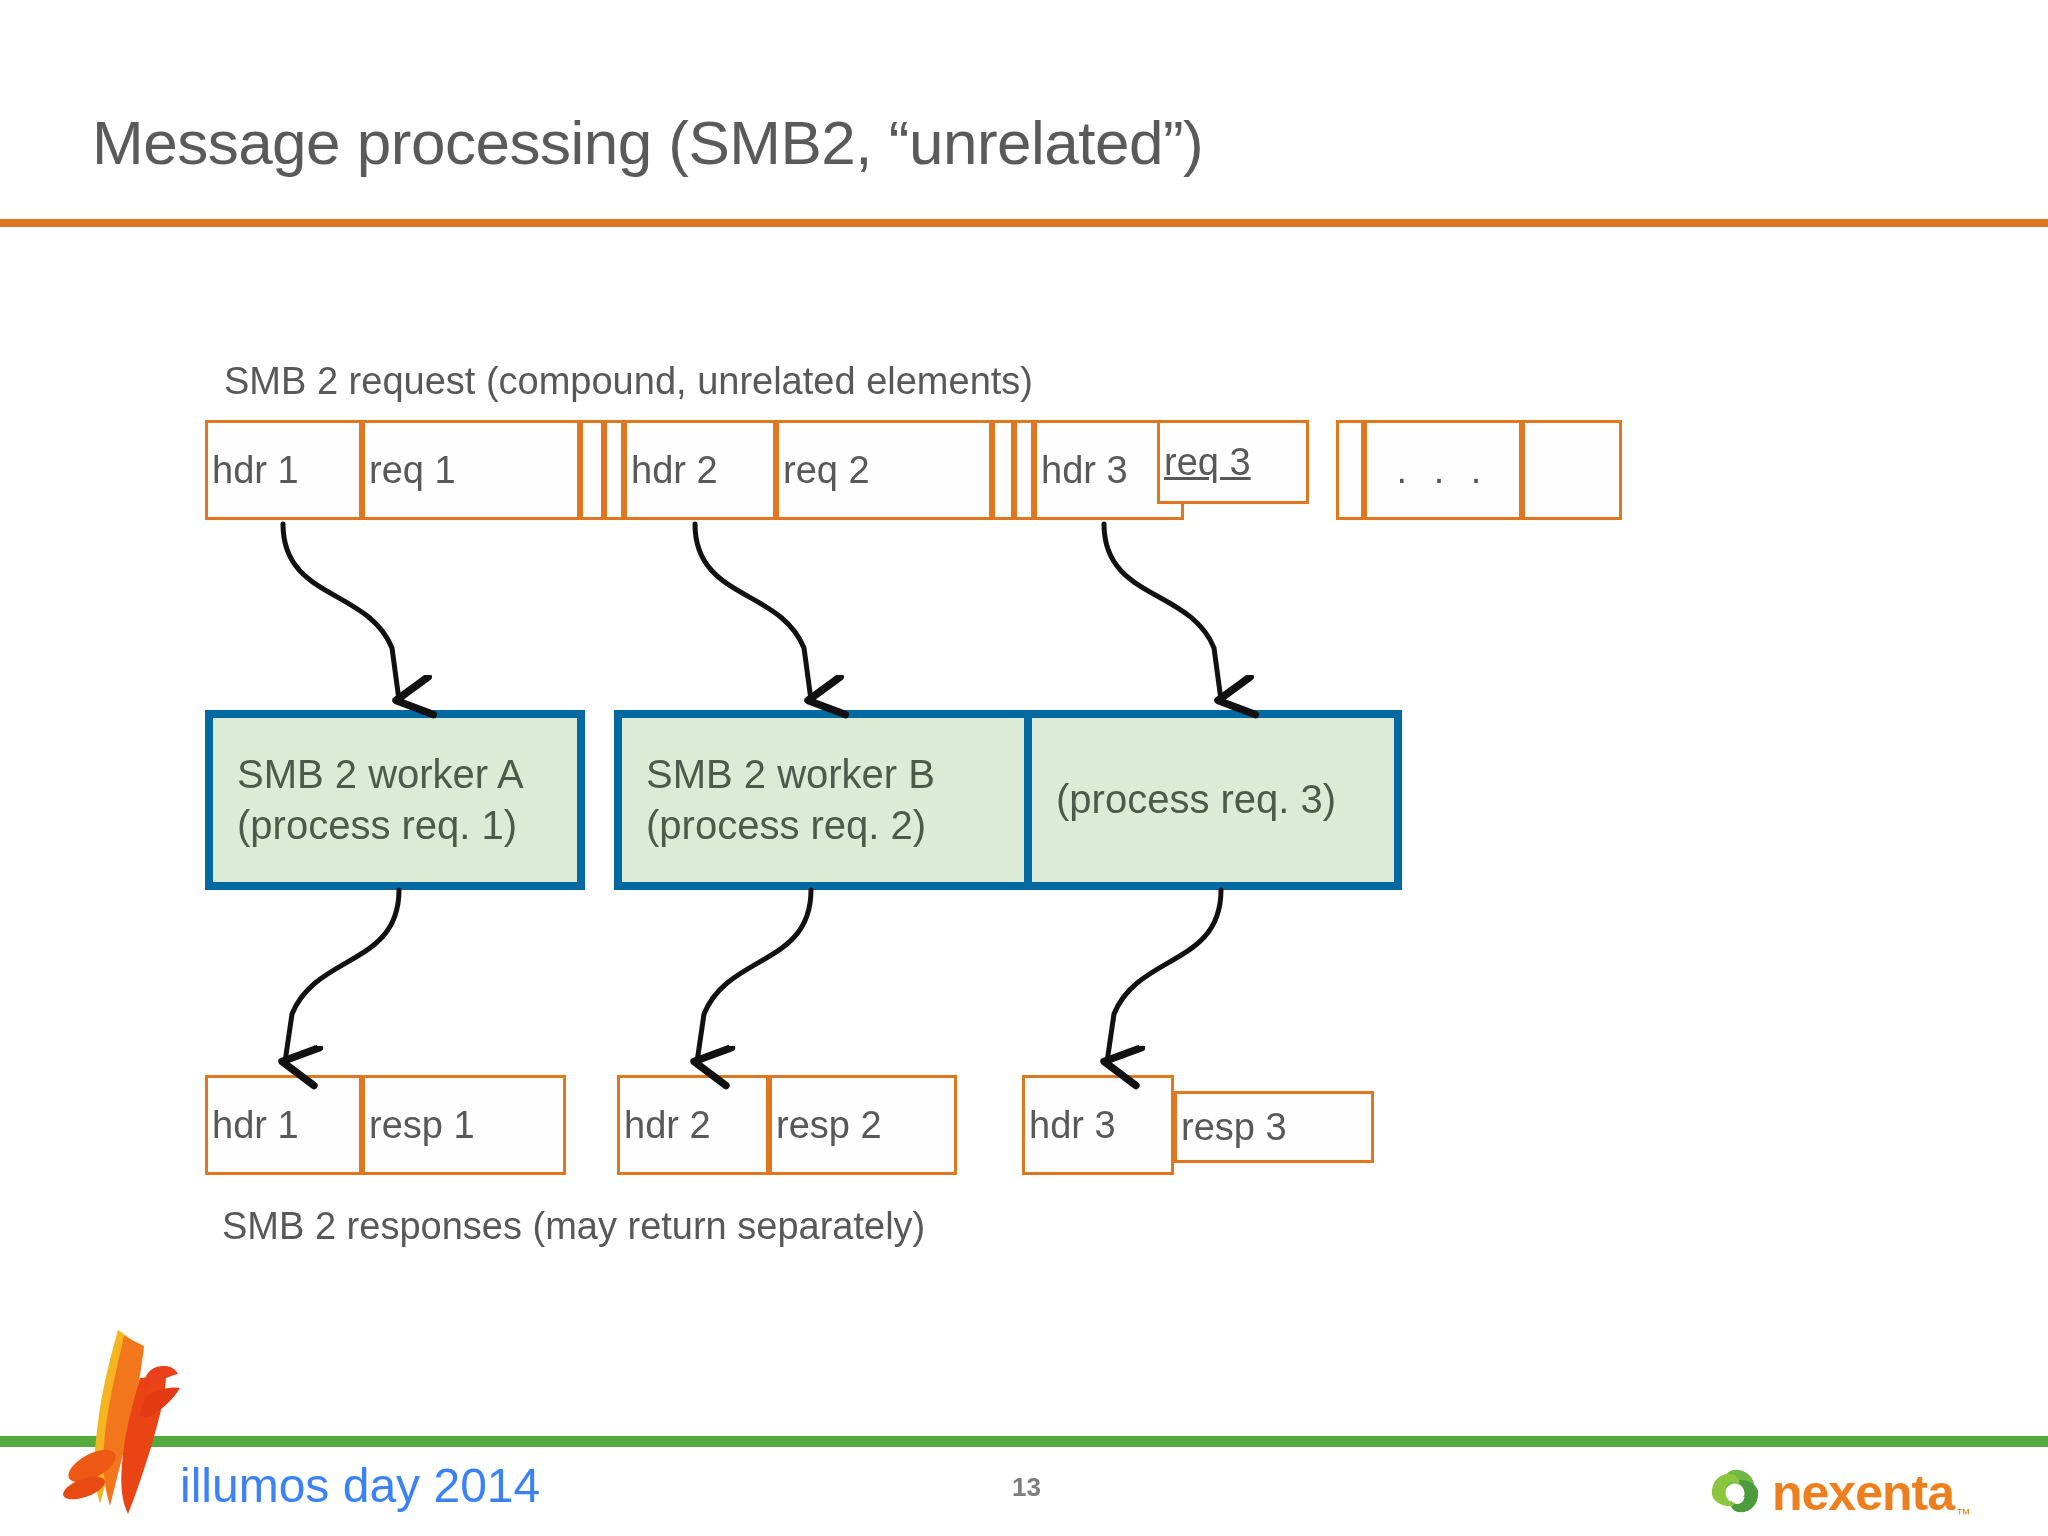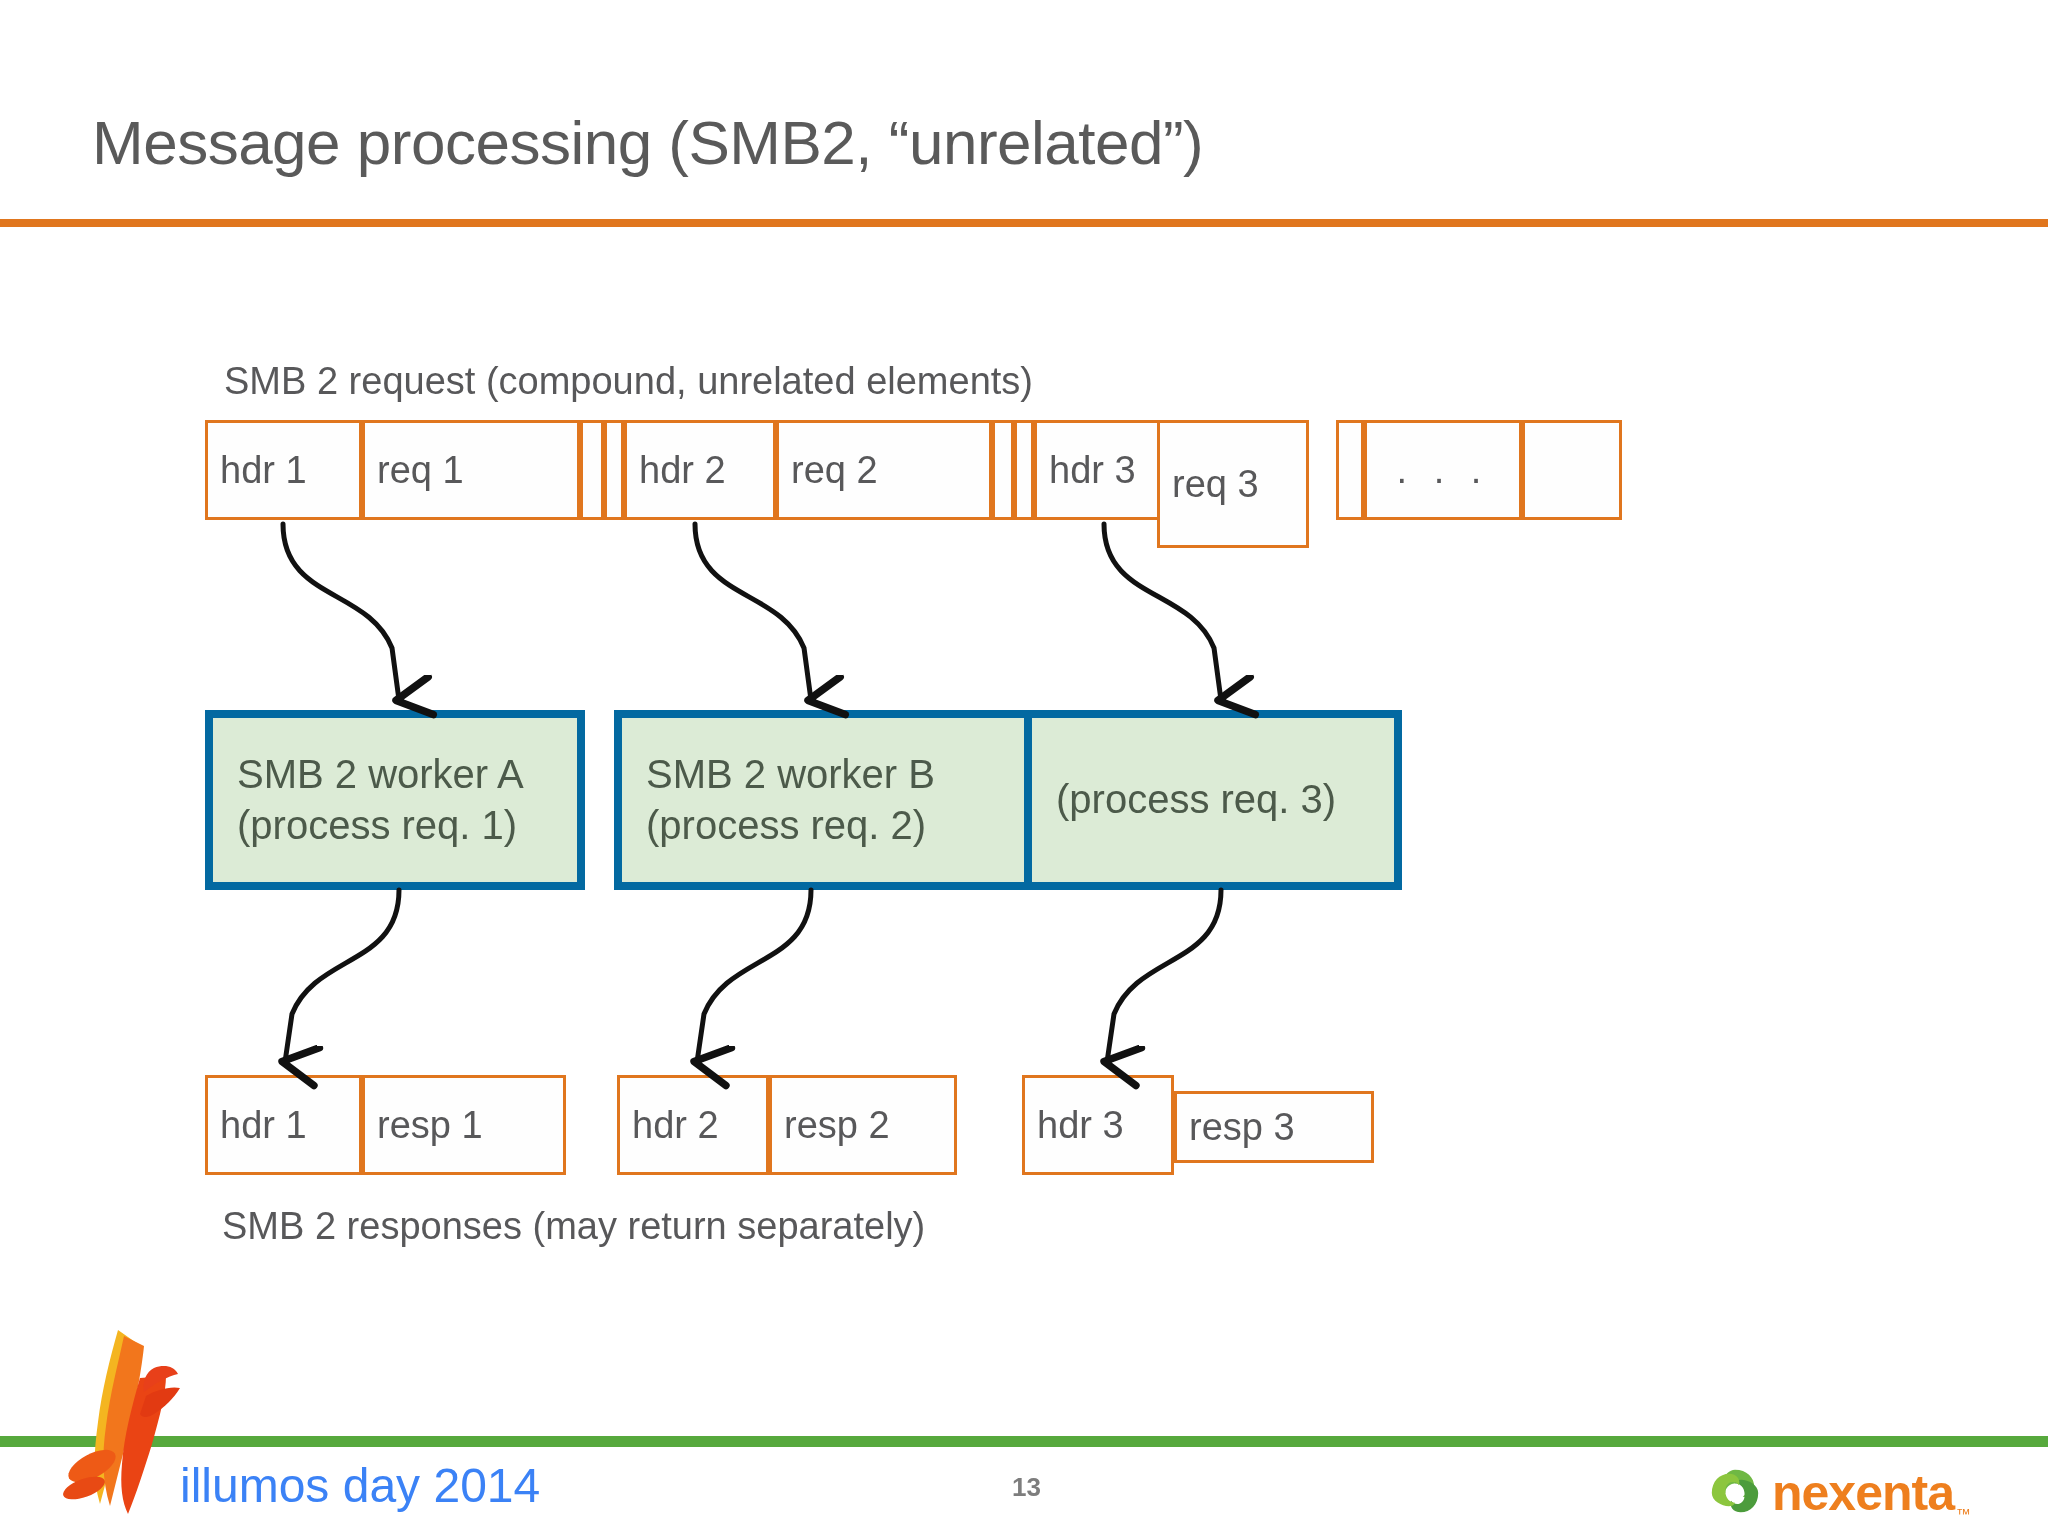--- a/index.html
+++ b/index.html
@@ -29,21 +29,21 @@
 
   
   .cellrow{position:absolute;}
   .cell{
     position:absolute; top:0;
     border:3px solid #E0761E; background:#fefefe;
     box-sizing:border-box;
     color:#58585a; font-size:38px;
     display:flex; align-items:center;
   }
-  .cell span{ padding-left:12px; white-space:nowrap; }
+  .cell span{ padding-left:4px; white-space:nowrap; }
   .cell.center span{ padding-left:0; width:100%; text-align:center; letter-spacing:8px;}
   .cell.blank span{ padding-left:0; }
 
   
   .worker{
     position:absolute;
     background:#DCEBD6; border:8px solid #0369a1;
     box-sizing:border-box;
     color:#4c5a4a; font-size:40px; line-height:1.28;
     display:flex; flex-direction:column; justify-content:center;
@@ -107,21 +107,21 @@
       </div>
       <div class="cell blank" style="left: 992px; width: 22px; height: 100px;">
         <span></span>
       </div>
       <div class="cell blank" style="left: 1014px; width: 20px; height: 100px;">
         <span></span>
       </div>
       <div class="cell" style="left: 1034px; width: 150px; height: 100px;">
         <span>hdr 3</span>
       </div>
-      <div class="cell" style="left: 1157px; width: 152px; height: 128px;">
+      <div class="cell" style="left: 1157px; width: 152px; height: 84px; text-decoration: underline;">
         <span>req 3</span>
       </div>
       <div class="cell blank" style="left: 1336px; width: 28px; height: 100px;">
         <span></span>
       </div>
       <div class="cell center" style="left: 1364px; width: 158px; height: 100px;">
         <span>. . .</span>
       </div>
       <div class="cell blank" style="left: 1522px; width: 100px; height: 100px;">
         <span></span>

